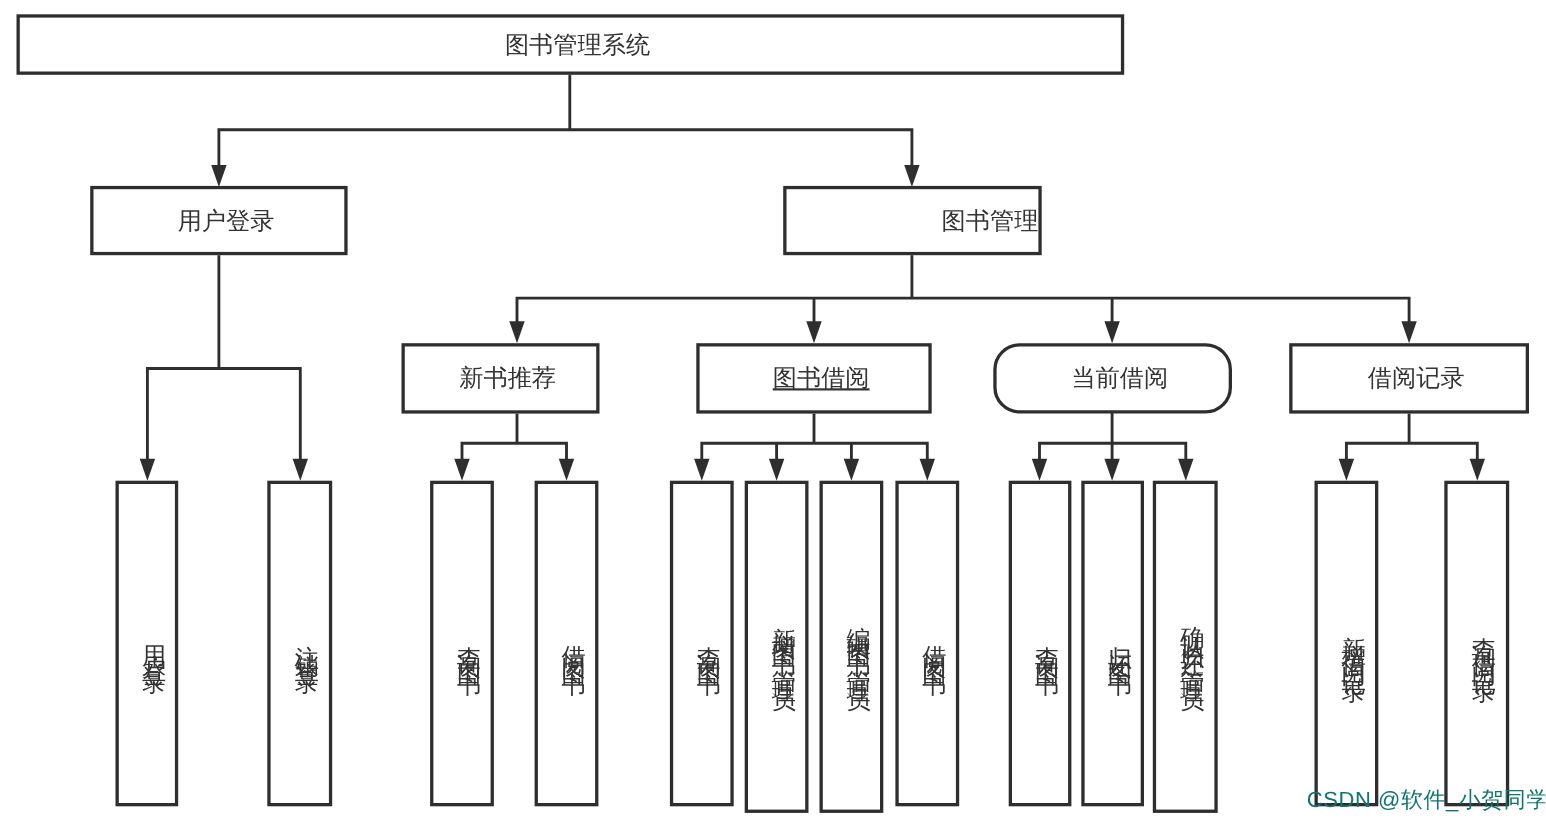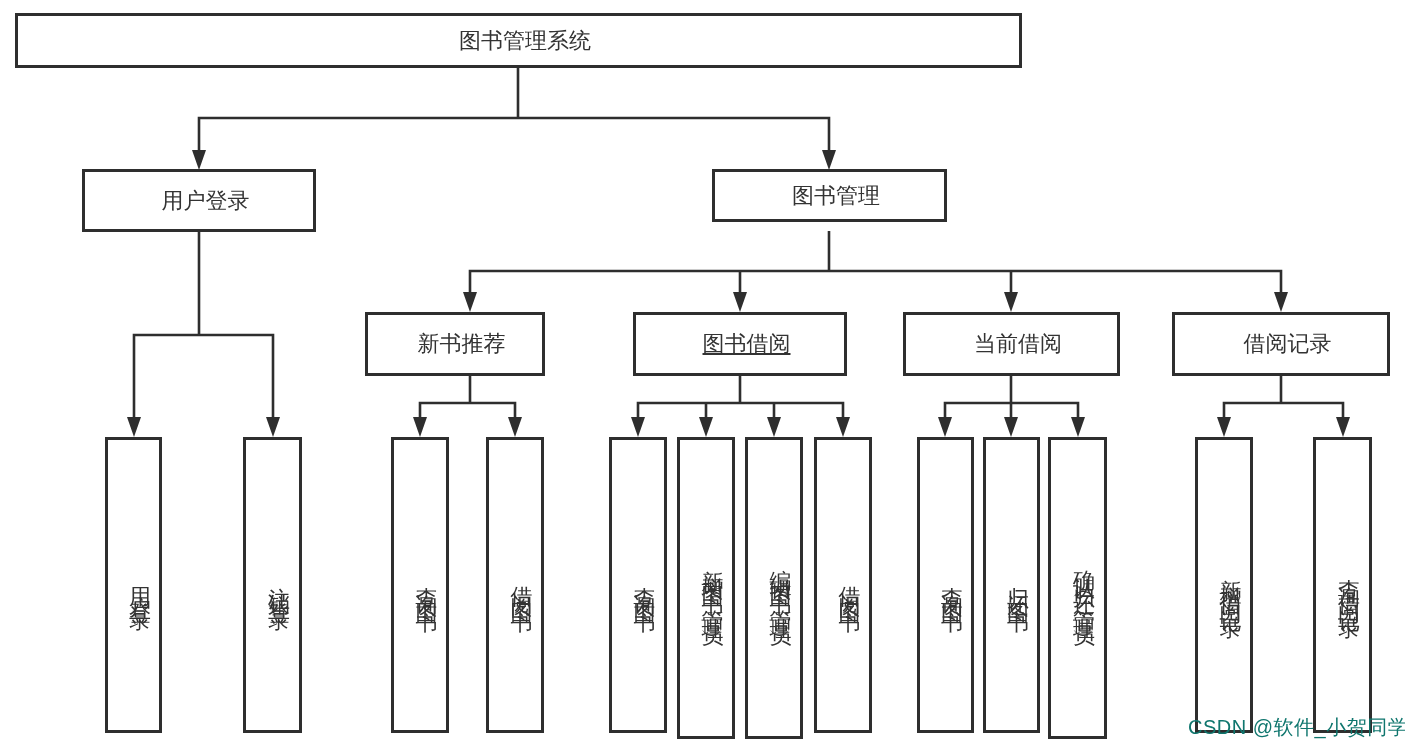--- a/index.html
+++ b/index.html
@@ -103,31 +103,31 @@
     </g>
   </svg>
 
   <div class="box" style="left:15px; top:13px; width:1007px; height:55px;">
     <span>图书管理系统</span>
   </div>
 
   <div class="box" style="left:82px; top:169px; width:234px; height:63px;">
     <span>用户登录</span>
   </div>
-  <div class="box" style="left:712px; top:169px; width:235px; height:53px;">
+  <div class="box" style="left:712px; top:169px; width:235px; height:63px;justify-content:flex-end;">
     <span>图书管理</span>
   </div>
 
   <div class="box" style="left:365px; top:312px; width:180px; height:64px;">
     <span>新书推荐</span>
   </div>
   <div class="box" style="left:633px; top:312px; width:214px; height:64px;text-decoration:underline;">
     <span>图书借阅</span>
   </div>
-  <div class="box" style="left:903px; top:312px; width:217px; height:64px;">
+  <div class="box" style="left:903px; top:312px; width:217px; height:64px;border-radius:24px;">
     <span>当前借阅</span>
   </div>
   <div class="box" style="left:1172px; top:312px; width:218px; height:64px;">
     <span>借阅记录</span>
   </div>
 
   <div class="box leaf" style="left:105px; top:437px; width:57px; height:296px;">
     <span class="vtext">用户登录</span>
   </div>
   <div class="box leaf" style="left:243px; top:437px; width:59px; height:296px;">

